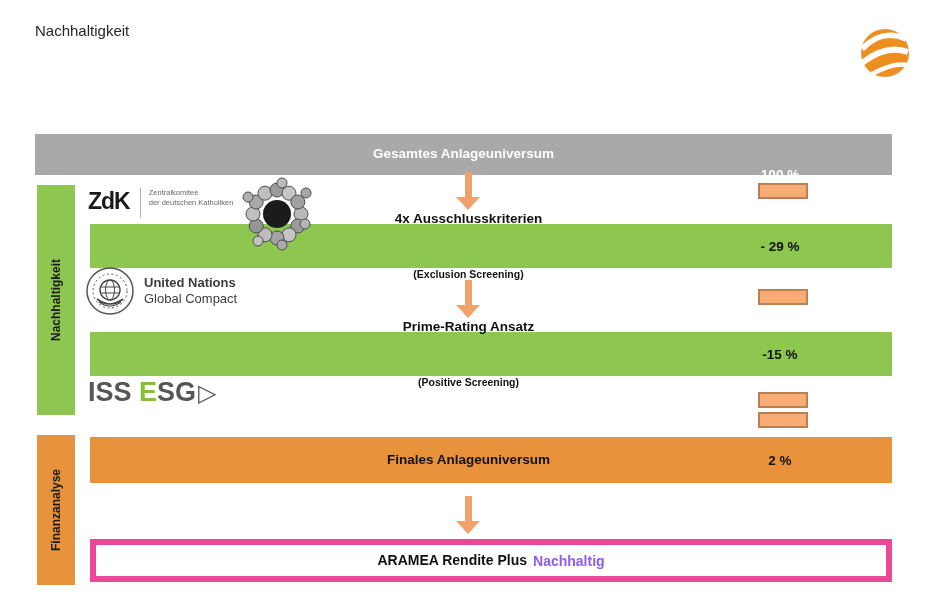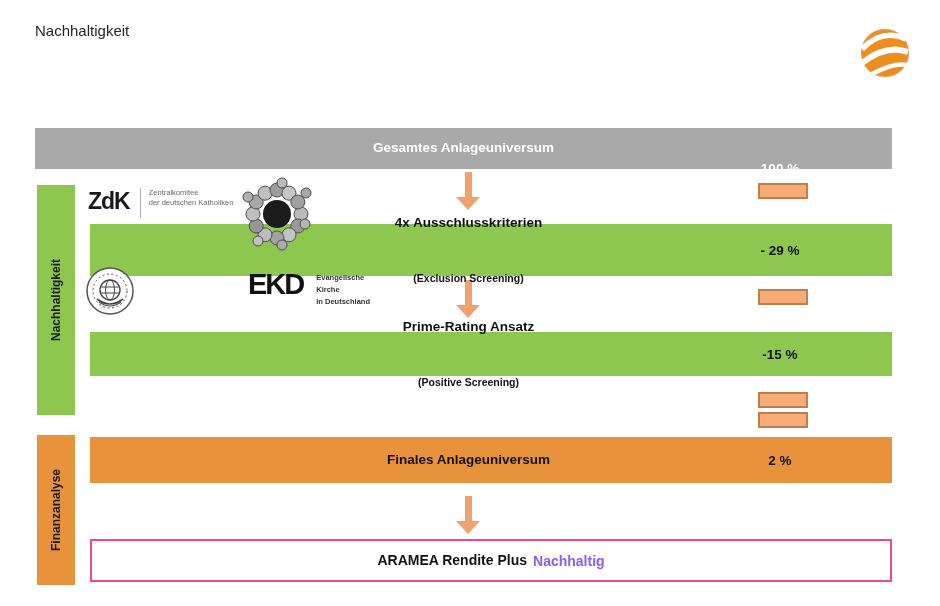--- a/index.html
+++ b/index.html
@@ -12,28 +12,28 @@
   .brand-logo { position:absolute; left:856px; top:26px; width:58px; height:54px; }
 
   .bar { position:absolute; display:block; }
   .bar .bar-label-wrap { position:absolute; left:0; right:45px; top:0; bottom:0;
         display:flex; flex-direction:column; justify-content:center; align-items:center; }
   .bar-label { font-size:13.5px; font-weight:bold; line-height:1.25; }
   .bar-sublabel { font-size:10.5px; font-weight:bold; line-height:1.2;margin-top:40px; }
   .bar-value { position:absolute; top:0; bottom:0; width:100px; display:flex;
         align-items:center; justify-content:center; font-size:13.5px; font-weight:bold; }
 
-  .bar-gray  { left:35px; top:128px; width:857px; height:41px; background:#A9A9A9; color:#ffffff; }
+  .bar-gray  { left:35px; top:134px; width:857px; height:41px; background:#A9A9A9; color:#ffffff; }
   .bar-gray .bar-value { left:695px;margin-top:40px; }
-  .bar-green1 { left:90px; top:224px; width:802px; height:52px; background:#8DC74F; color:#111111; }
+  .bar-green1 { left:90px; top:224px; width:802px; height:44px; background:#8DC74F; color:#111111; }
   .bar-green2 { left:90px; top:332px; width:802px; height:44px; background:#8DC74F; color:#111111; }
   .bar-green1 .bar-value, .bar-green2 .bar-value, .bar-orange .bar-value { left:640px; }
   .bar-orange { left:90px; top:437px; width:802px; height:46px; background:#E8923B; color:#111111;padding-left:28px; }
   .bar-product { left:90px; top:539px; width:802px; height:43px; background:#ffffff;
-        border:2px solid #ec4899; color:#111111; }
+        border:6px solid #ec4899; color:#111111; }
   .bar-product .bar-label-wrap { right:0; flex-direction:row; gap:6px; }
   .bar-product .bar-label { font-size:14px; }
   .product-highlight { color:#8b5cf6; font-size:14px; font-weight:bold; }
 
   .vside { position:absolute; display:flex; align-items:center; justify-content:center; }
   .vside span { transform:rotate(-90deg); white-space:nowrap; font-weight:bold;
         font-size:12px; color:#1a1a1a; }
   .vside-green { left:37px; top:185px; width:38px; height:230px; background:#8DC74F; }
   .vside-orange { left:37px; top:435px; width:38px; height:150px; background:#E8923B; }
 
@@ -167,39 +167,38 @@
     <svg class="ungc-emblem" viewBox="0 0 50 50">
       <circle cx="25" cy="25" r="23" fill="#ffffff" stroke="#555555" stroke-width="1.5"></circle>
       <circle cx="25" cy="25" r="17" fill="none" stroke="#555555" stroke-width="1" stroke-dasharray="2 2.5"></circle>
       <circle cx="25" cy="24" r="10" fill="none" stroke="#444444" stroke-width="1.4"></circle>
       <ellipse cx="25" cy="24" rx="4.5" ry="10" fill="none" stroke="#444444" stroke-width="1"></ellipse>
       <line x1="15" y1="21" x2="35" y2="21" stroke="#444444" stroke-width="1"></line>
       <line x1="15" y1="27" x2="35" y2="27" stroke="#444444" stroke-width="1"></line>
       <path d="M12 33 Q 25 43 38 33" fill="none" stroke="#444444" stroke-width="1.6"></path>
       <path d="M14 36 Q 25 44 36 36" fill="none" stroke="#444444" stroke-width="1.2"></path>
     </svg>
-  </div>
-
-  <div class="ekd">
-    <span class="ekd-abbr">EKD</span>
-    <span class="ekd-text">
-      <span>Evangelische</span>
-      <span>Kirche</span>
-      <span>in Deutschland</span>
+    <span class="ungc-text">
+      <span class="ungc-line1">United Nations</span>
+      <span class="ungc-line2">Global Compact</span>
     </span>
   </div>
+
 
   <div class="bar bar-green2">
     <div class="bar-label-wrap">
       <span class="bar-label">Prime-Rating Ansatz</span>
       <span class="bar-sublabel">(Positive Screening)</span>
     </div>
     <span class="bar-value">-15 %</span>
   </div>
 
+  <div class="issesg">
+    <span class="iss-part1">ISS </span><span class="iss-part2">E</span><span class="iss-part3">SG</span><span class="iss-arrow">▷</span>
+  </div>
 
   <div class="bar bar-orange">
     <div class="bar-label-wrap">
       <span class="bar-label">Finales Anlageuniversum</span>
     </div>
     <span class="bar-value">2 %</span>
   </div>
 
   <div class="bar bar-product">
     <div class="bar-label-wrap">

